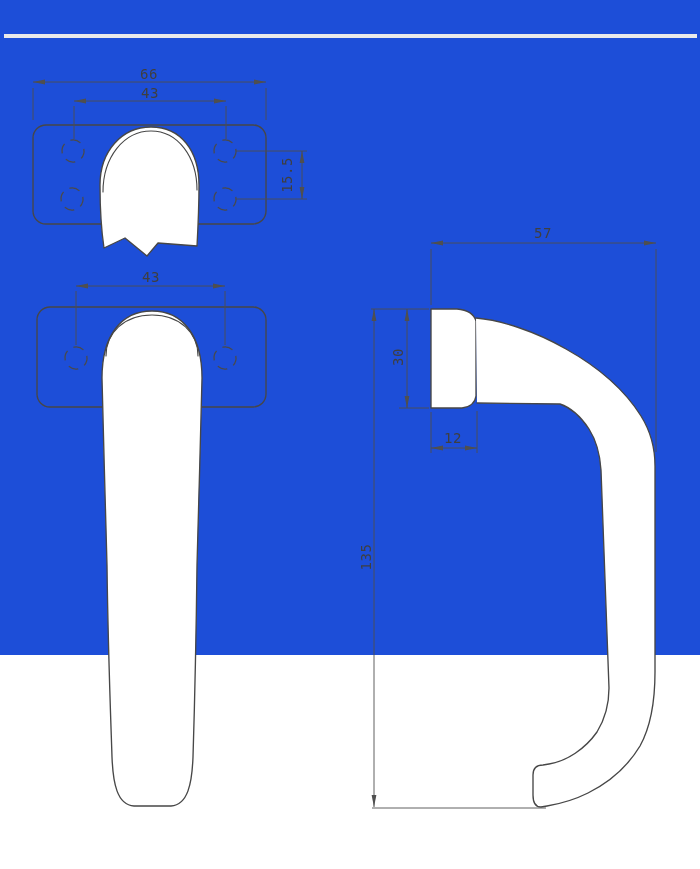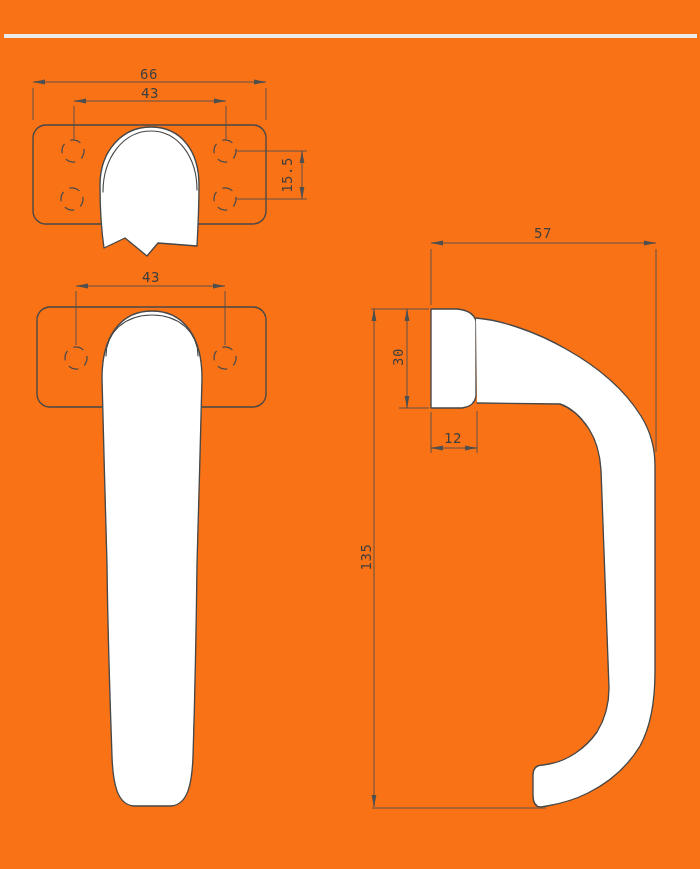--- a/index.html
+++ b/index.html
@@ -7,22 +7,22 @@
     padding:0;
     background:#ffffff;
     width:700px;
     height:869px;
     overflow:hidden;
     font-family:"DejaVu Sans Mono", monospace;
   }
   .stage{
     position:relative;
     width:700px;
-    height:869px;
-    background:#f97316;
+    height:655px;
+    background:#1d4ed8;
   }
   .artifact-strip{
     position:absolute;
     left:4px;
     right:3px;
     top:34px;
     height:4px;
     background:#eaeaea;
   }
   svg{position:absolute;left:0;top:0;}

